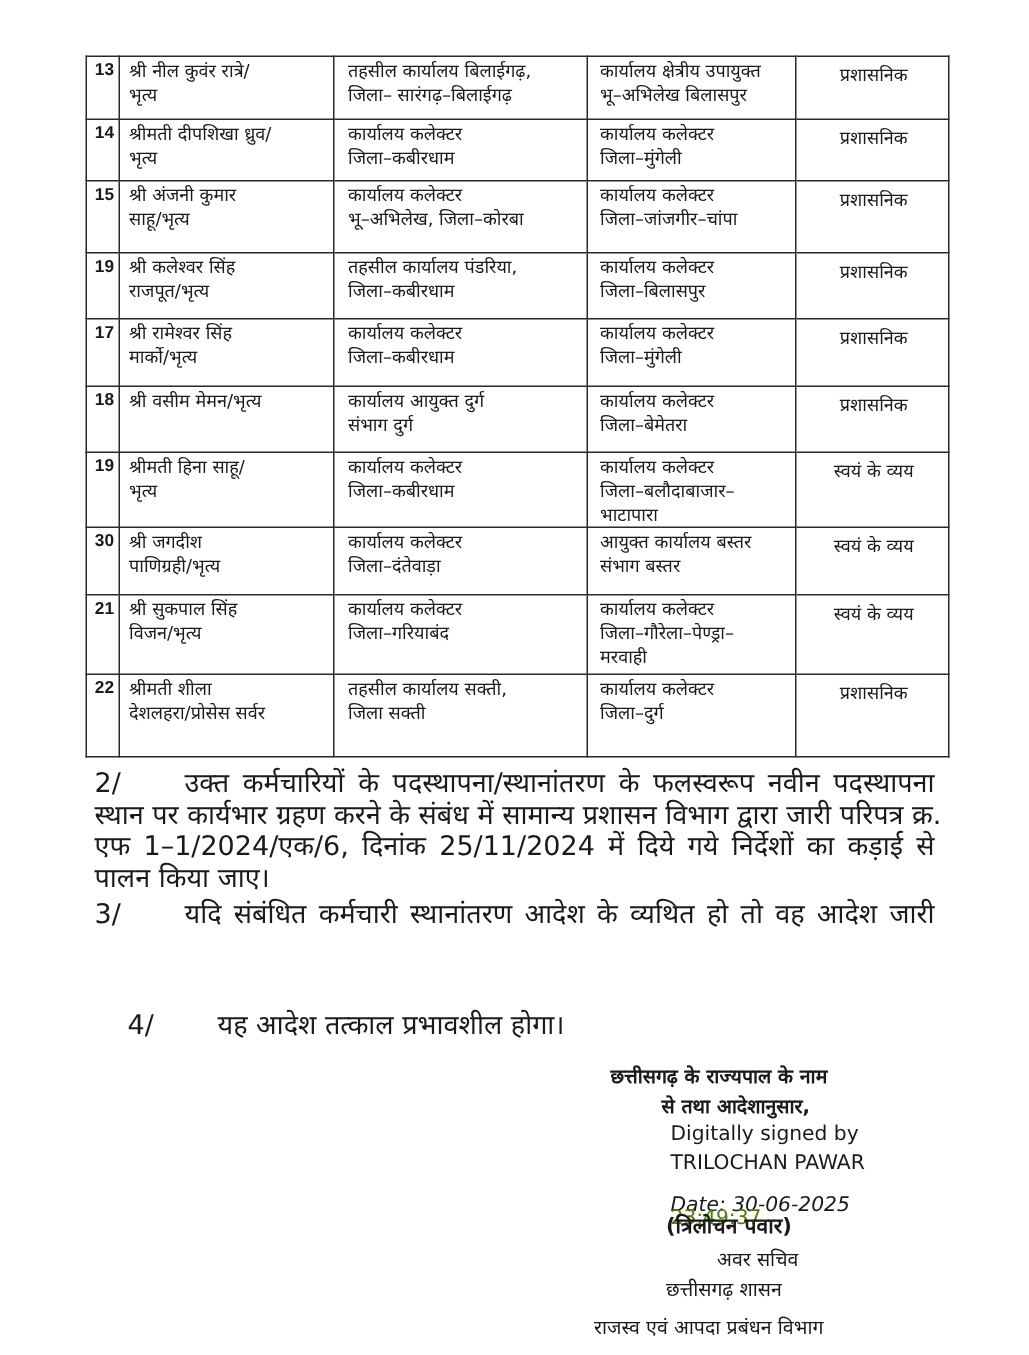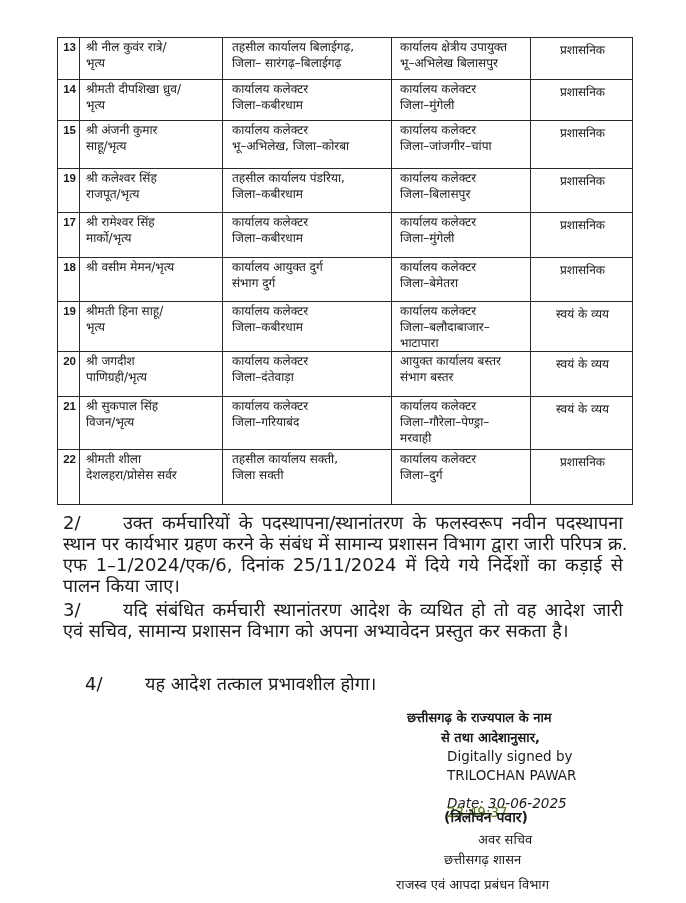--- a/index.html
+++ b/index.html
@@ -163,21 +163,21 @@
           <span class="line">जिला–कबीरधाम</span>
         </td>
         <td class="to">
           <span class="line">कार्यालय कलेक्टर</span>
           <span class="line">जिला–बलौदाबाजार–</span>
           <span class="line">भाटापारा</span>
         </td>
         <td class="cat">स्वयं के व्यय</td>
       </tr>
       <tr style="height: 45px;">
-        <td class="sn">20</td>
+        <td class="sn">30</td>
         <td class="nm">
           <span class="line">श्री जगदीश</span>
           <span class="line">पाणिग्रही/भृत्य</span>
         </td>
         <td class="from">
           <span class="line">कार्यालय कलेक्टर</span>
           <span class="line">जिला–दंतेवाड़ा</span>
         </td>
         <td class="to">
           <span class="line">आयुक्त कार्यालय बस्तर</span>
@@ -222,21 +222,20 @@
 </table>
 
 <div class="para" id="p2">
     <span class="row"><span class="num">2/</span><span>उक्त कर्मचारियों के पदस्थापना/स्थानांतरण के फलस्वरूप नवीन पदस्थापना</span></span>
     <span class="row">स्थान पर कार्यभार ग्रहण करने के संबंध में सामान्य प्रशासन विभाग द्वारा जारी परिपत्र क्र.</span>
     <span class="row">एफ 1–1/2024/एक/6, दिनांक 25/11/2024 में दिये गये निर्देशों का कड़ाई से</span>
     <span class="row last">पालन किया जाए।</span>
   </div>
 <div class="para" id="p3">
     <span class="row"><span class="num">3/</span><span>यदि संबंधित कर्मचारी स्थानांतरण आदेश के व्यथित हो तो वह आदेश जारी</span></span>
-    <span class="row last">एवं सचिव, सामान्य प्रशासन विभाग को अपना अभ्यावेदन प्रस्तुत कर सकता है।</span>
   </div>
 <div class="para" id="p4">
     <span class="row last"><span class="num">4/</span><span>यह आदेश तत्काल प्रभावशील होगा।</span></span>
   </div>
 
 <div class="sig">
   <div class="gov1">छत्तीसगढ़ के राज्यपाल के नाम</div>
   <div class="gov2">से तथा आदेशानुसार,</div>
   <div class="ds ds1">Digitally signed by</div>
   <div class="ds ds2">TRILOCHAN PAWAR</div>

